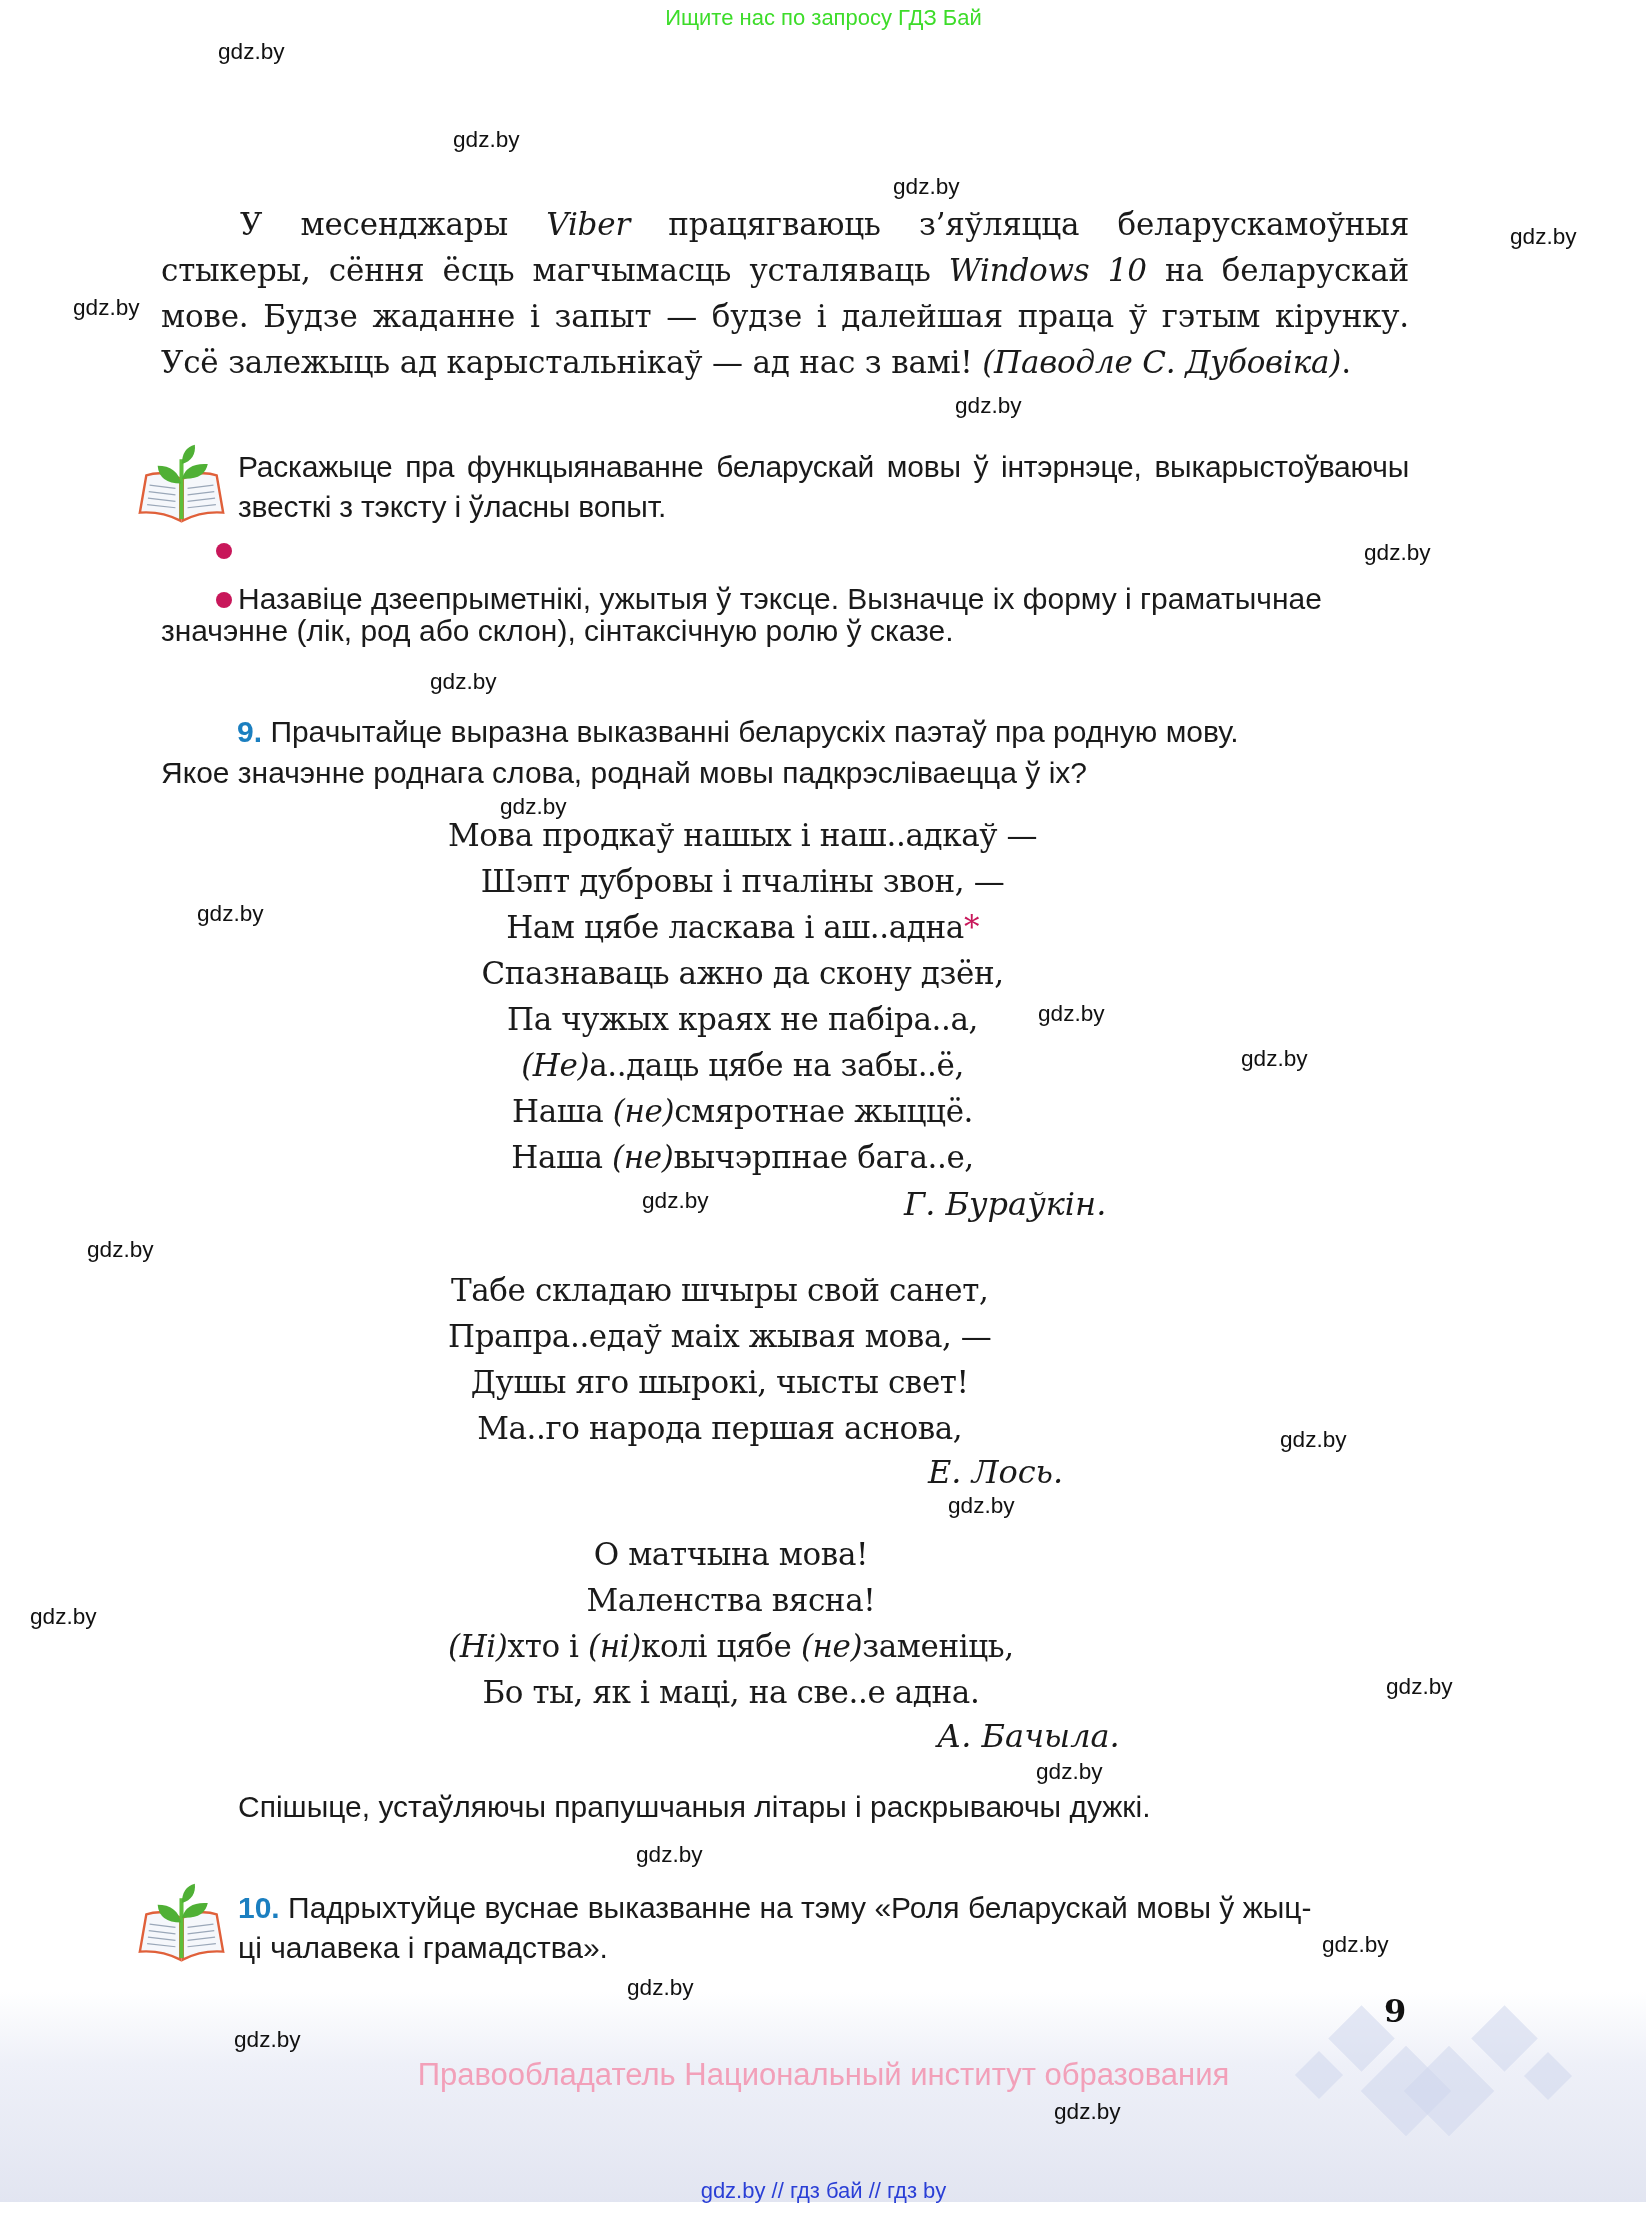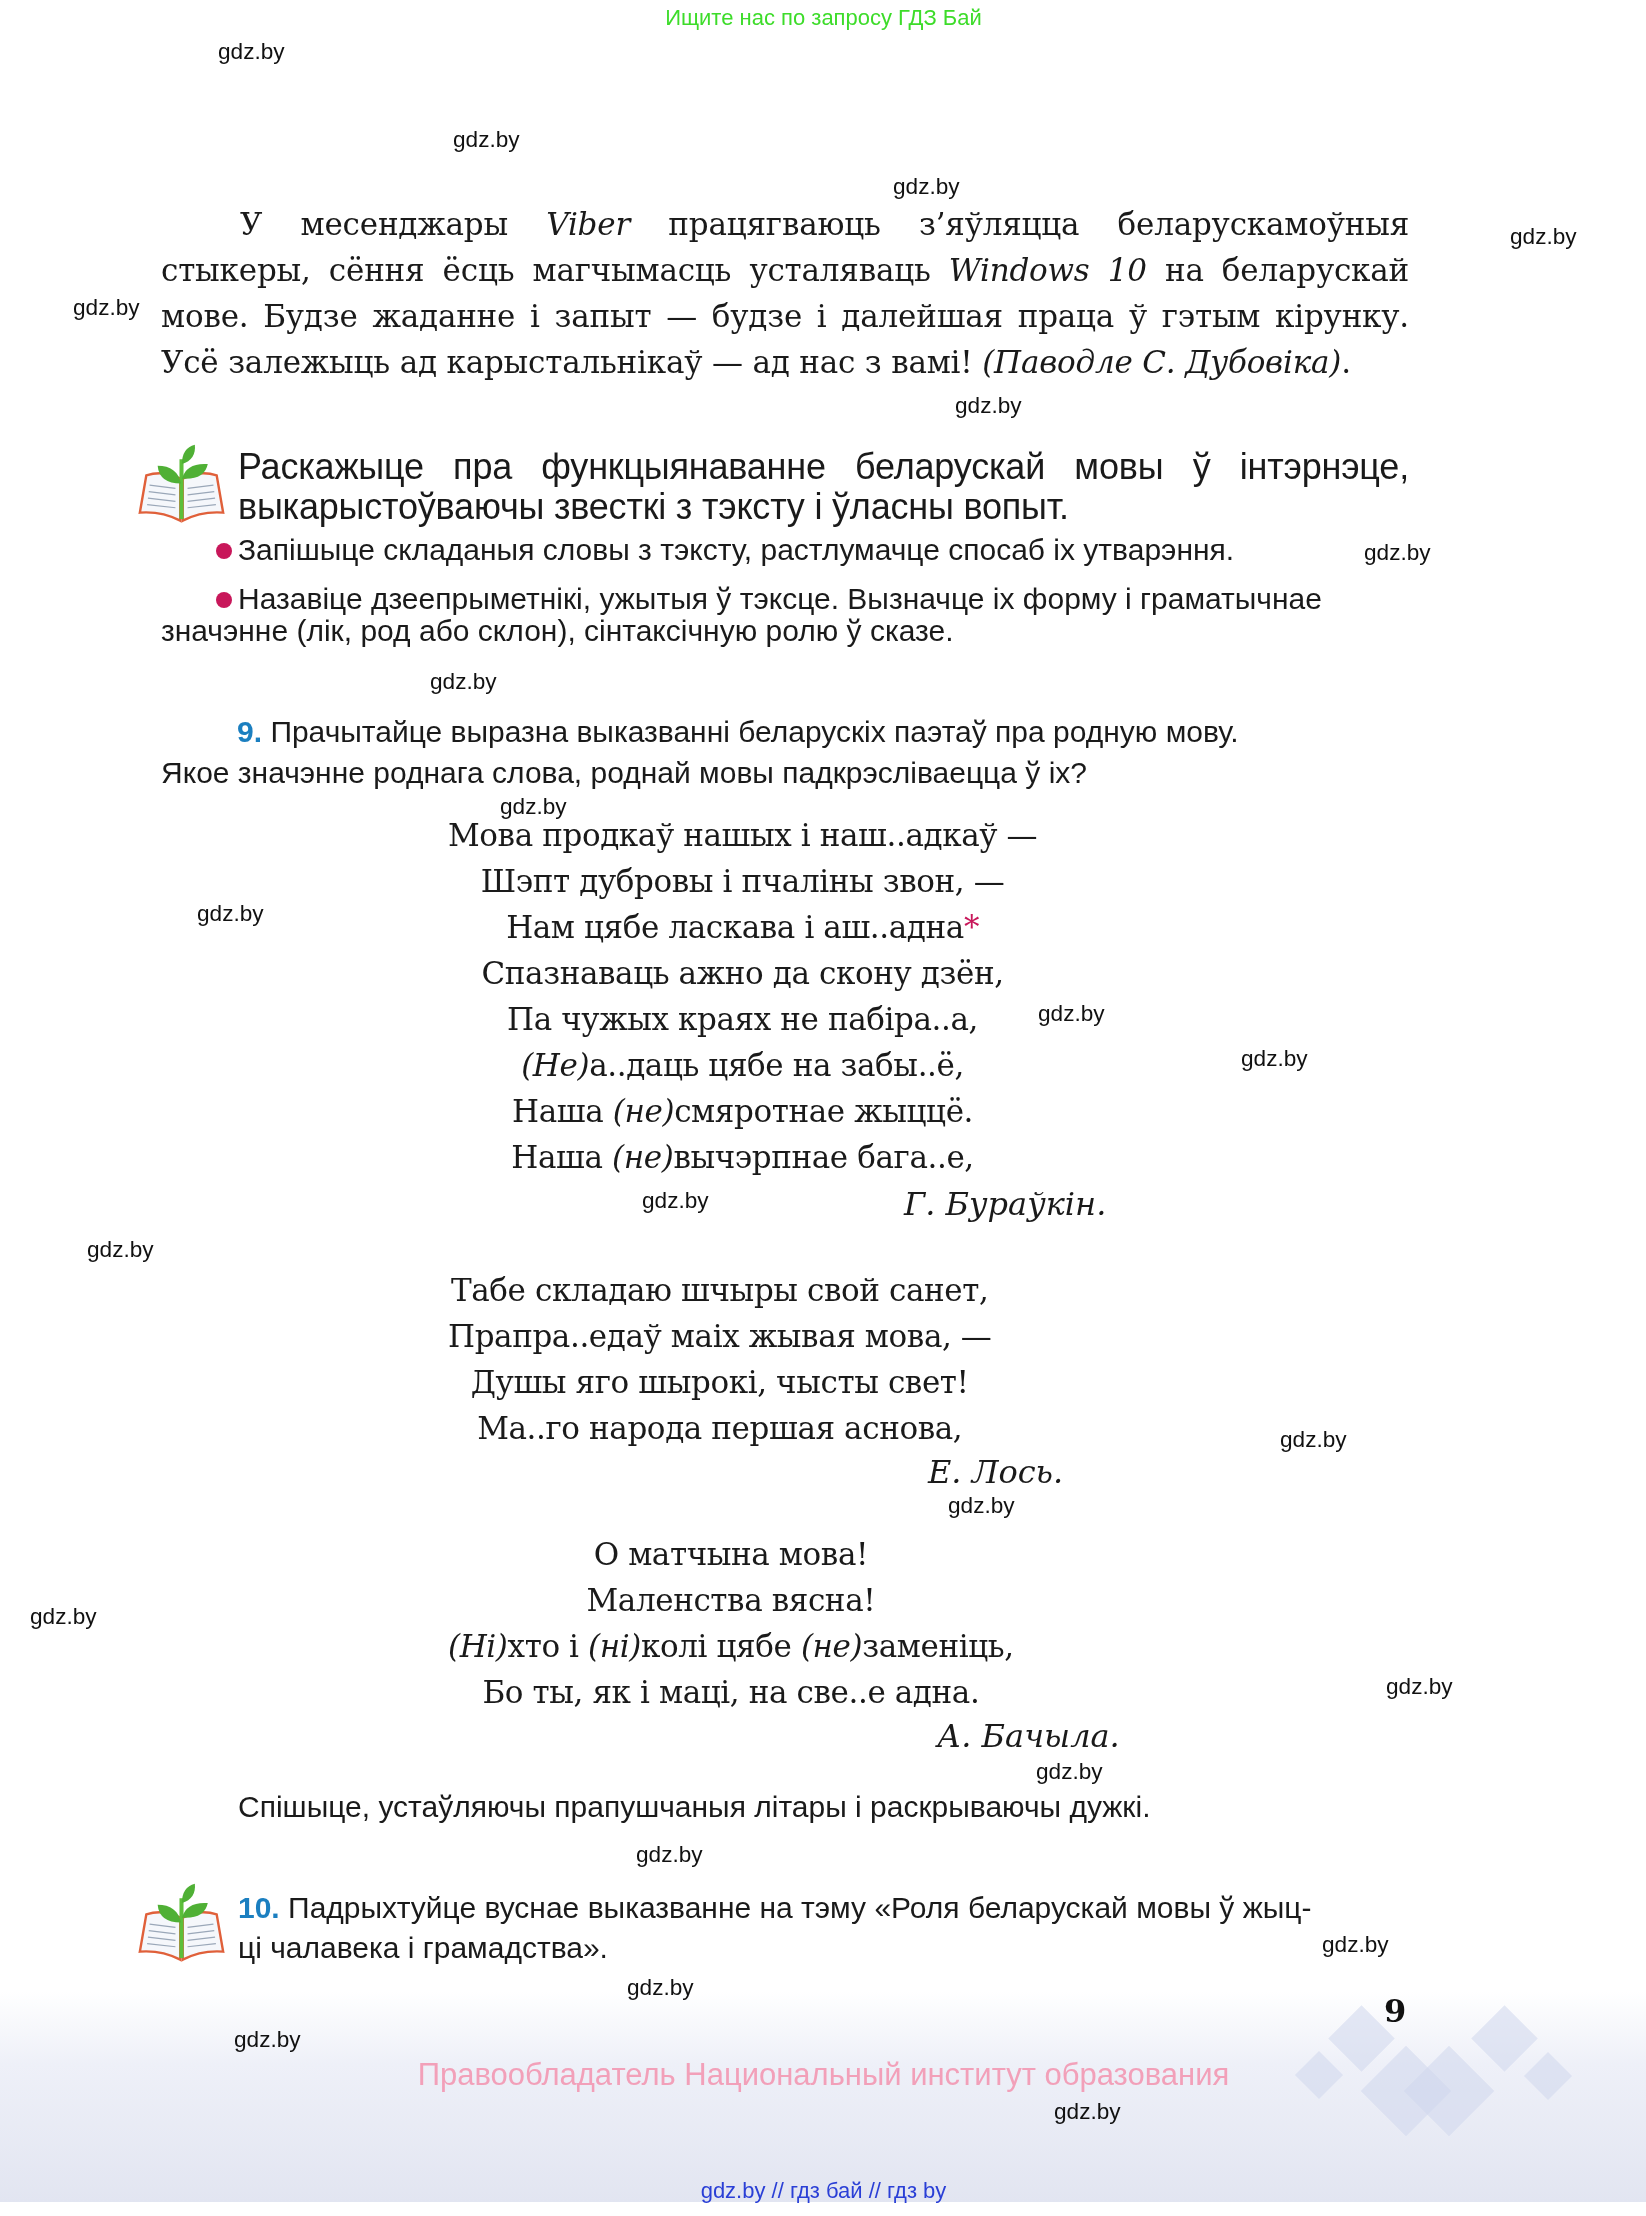--- a/index.html
+++ b/index.html
@@ -27,21 +27,21 @@
   .para {
     position: absolute; left: 161px; width: 1248px;
     font-family: "DejaVu Serif", "Liberation Serif", serif;
     font-size: 31px; line-height: 46px; text-align: justify;
     letter-spacing: -0.2px;
   }
   .para .indent { display: inline-block; width: 79px; }
   .it { font-style: italic; }
   .task {
     position: absolute; left: 161px; width: 1248px;
-    font-size: 36px; line-height: 40px; text-align: justify;
+    font-size: 30px; line-height: 40px; text-align: justify;
     font-family: "Liberation Sans", sans-serif; letter-spacing: -0.2px;
   }
   .bullet-line { position: absolute; left: 197px; font-size: 30px; line-height: 40px; white-space: nowrap; }
   .bullet-dot {
     position: absolute; left: -22px; top: 13px; width: 16px; height: 16px; border-radius: 50%;
     background: #c8175a;
   }
   .num { color: #1b7fc0; font-weight: bold; }
   .poem { position: absolute; left: 448px; font-family: "DejaVu Serif", "Liberation Serif", serif; font-size: 31px; line-height: 46px; letter-spacing: -0.4px; }
   .poem .line { white-space: nowrap; text-align: center; }
@@ -86,21 +86,20 @@
   <path d="M57 50 Q30 50 28 28 Q52 28 57 50 Z" fill="#4fb035"></path>
   <path d="M58 44 Q86 46 90 26 Q64 24 58 44 Z" fill="#4fb035"></path>
   <path d="M58 26 Q58 6 74 2 Q76 20 58 26 Z" fill="#4fb035"></path>
 </svg>
 
 <div class="task" style="top:447px;left:238px;width:1171px;">
   <span>Раскажыце пра функцыянаванне беларускай мовы ў інтэрнэце, выкарыстоўваючы звесткі з тэксту і ўласны вопыт.</span>
 </div>
 <div class="bullet-line" style="top:530px;left:238px;">
   <span class="bullet-dot"></span>
-  <span>Запішыце складаныя словы з тэксту, растлумачце спосаб іх утварэння.</span>
 </div>
 <div class="bullet-line" style="top:579px;left:238px;text-align:center;">
   <span class="bullet-dot"></span>
   <span>Назавіце дзеепрыметнікі, ужытыя ў тэксце. Вызначце іх форму і граматычнае</span>
 </div>
 <div class="bullet-line" style="top:611px;left:161px;">
   <span>значэнне (лік, род або склон), сінтаксічную ролю ў сказе.</span>
 </div>
 
 <div class="bullet-line" style="top:712px;left:237px;">

